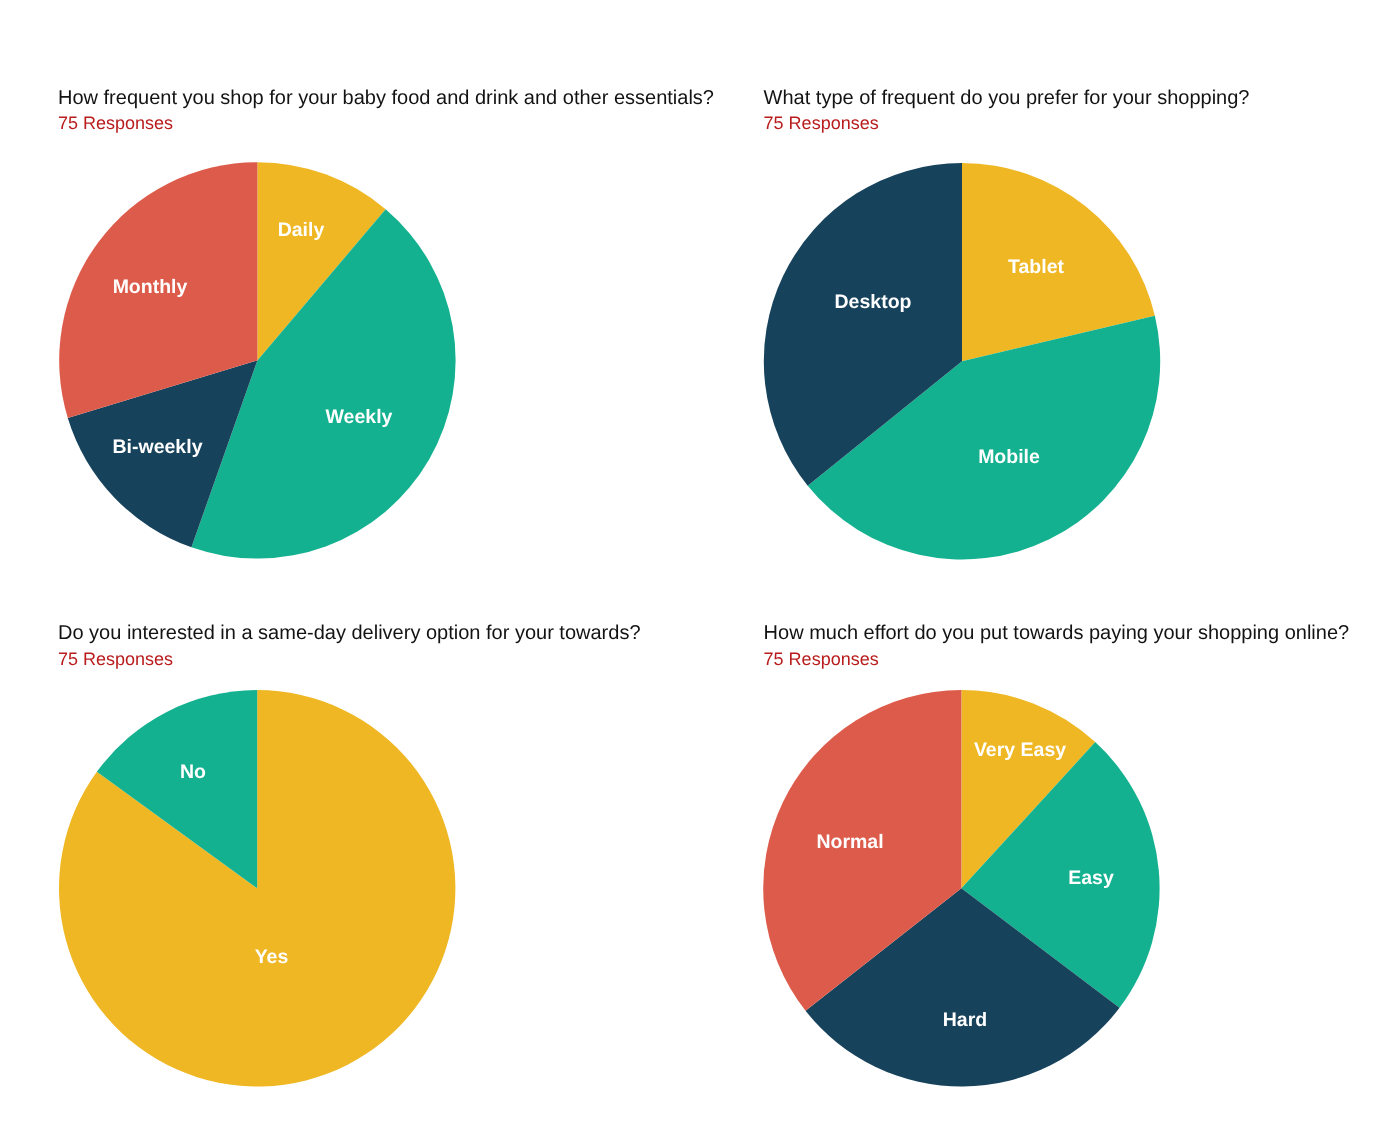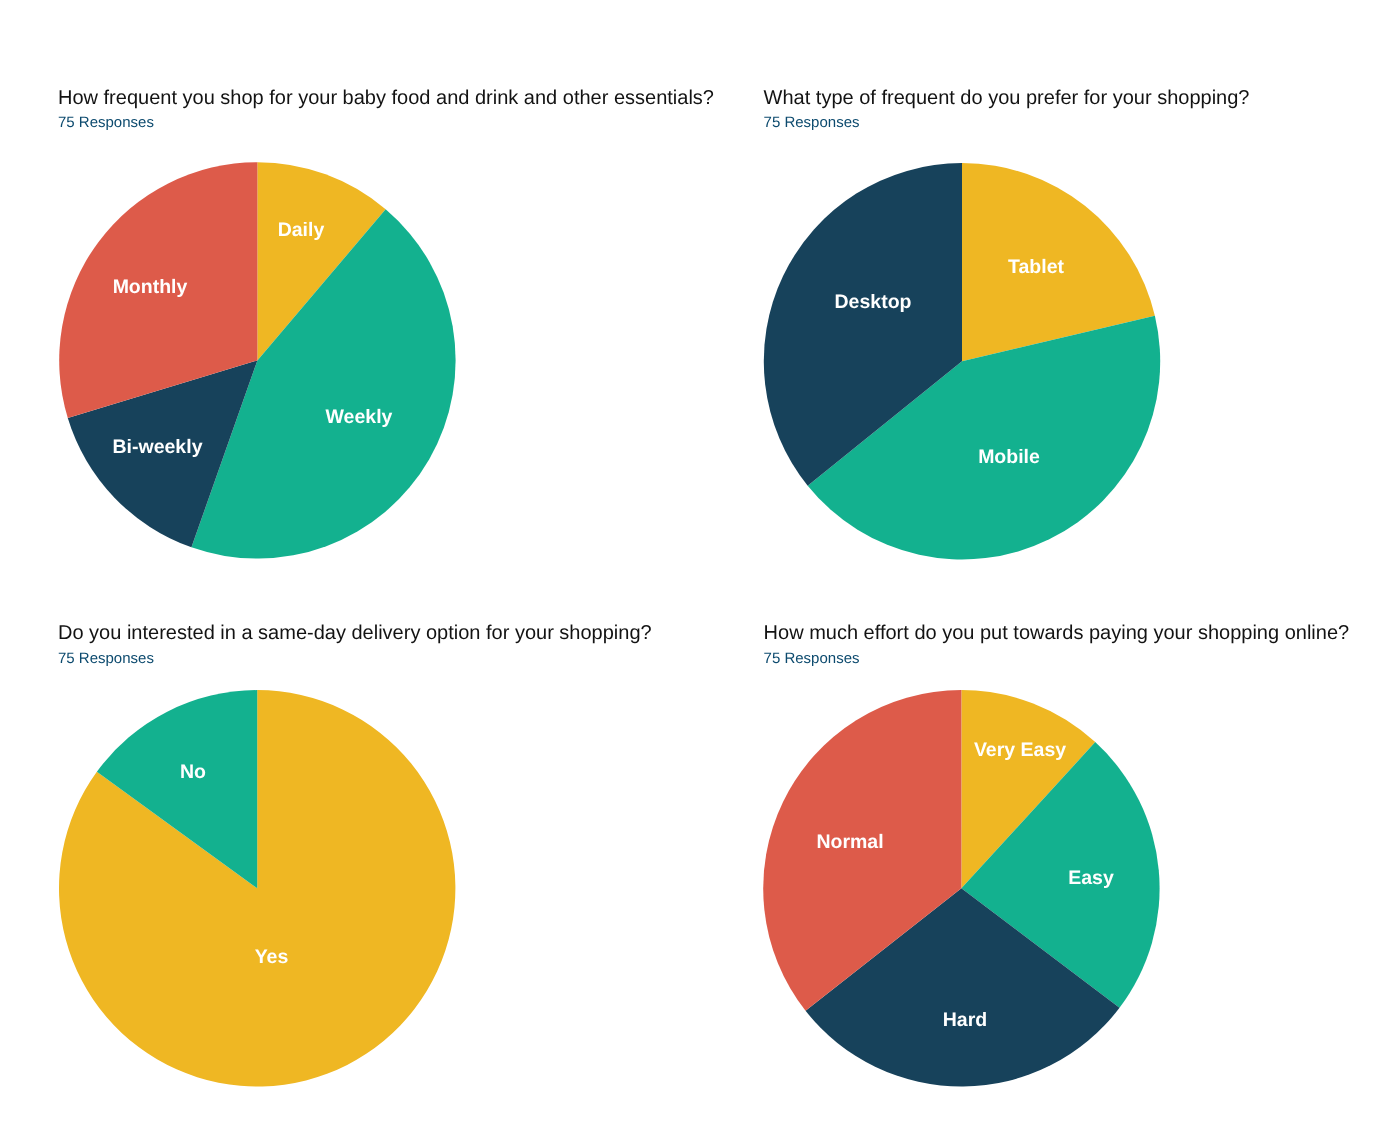--- a/index.html
+++ b/index.html
@@ -25,23 +25,23 @@
     top: 0;
     font-size: 20px;
     line-height: 20.7px;
     color: #131313;
     white-space: nowrap;
   }
   .chart-subtitle {
     position: absolute;
     left: 0;
     top: 25.7px;
-    font-size: 15px;
+    font-size: 18px;
     line-height: 20.2px;
-    color: #0c4a6e;
+    color: #b91c1c;
     white-space: nowrap;
   }
   .pie-layer {
     position: absolute;
     left: 0;
     top: 0;
     width: 1400px;
     height: 1131px;
   }
   .slice-label {
@@ -94,19 +94,19 @@
 
 <div class="chart-panel" id="panel-0" style="left: 58px; top: 87.5px;">
   <div class="chart-title">How frequent you shop for your baby food and drink and other essentials?</div>
   <div class="chart-subtitle">75 Responses</div>
 </div>
 <div class="chart-panel" id="panel-1" style="left: 763.6px; top: 87.5px;">
   <div class="chart-title">What type of frequent do you prefer for your shopping?</div>
   <div class="chart-subtitle">75 Responses</div>
 </div>
 <div class="chart-panel" id="panel-2" style="left: 58px; top: 622.9px;">
-  <div class="chart-title">Do you interested in a same-day delivery option for your shopping?</div>
+  <div class="chart-title">Do you interested in a same-day delivery option for your towards?</div>
   <div class="chart-subtitle">75 Responses</div>
 </div>
 <div class="chart-panel" id="panel-3" style="left: 763.6px; top: 622.9px;">
   <div class="chart-title">How much effort do you put towards paying your shopping online?</div>
   <div class="chart-subtitle">75 Responses</div>
 </div>
 
 </body></html>

